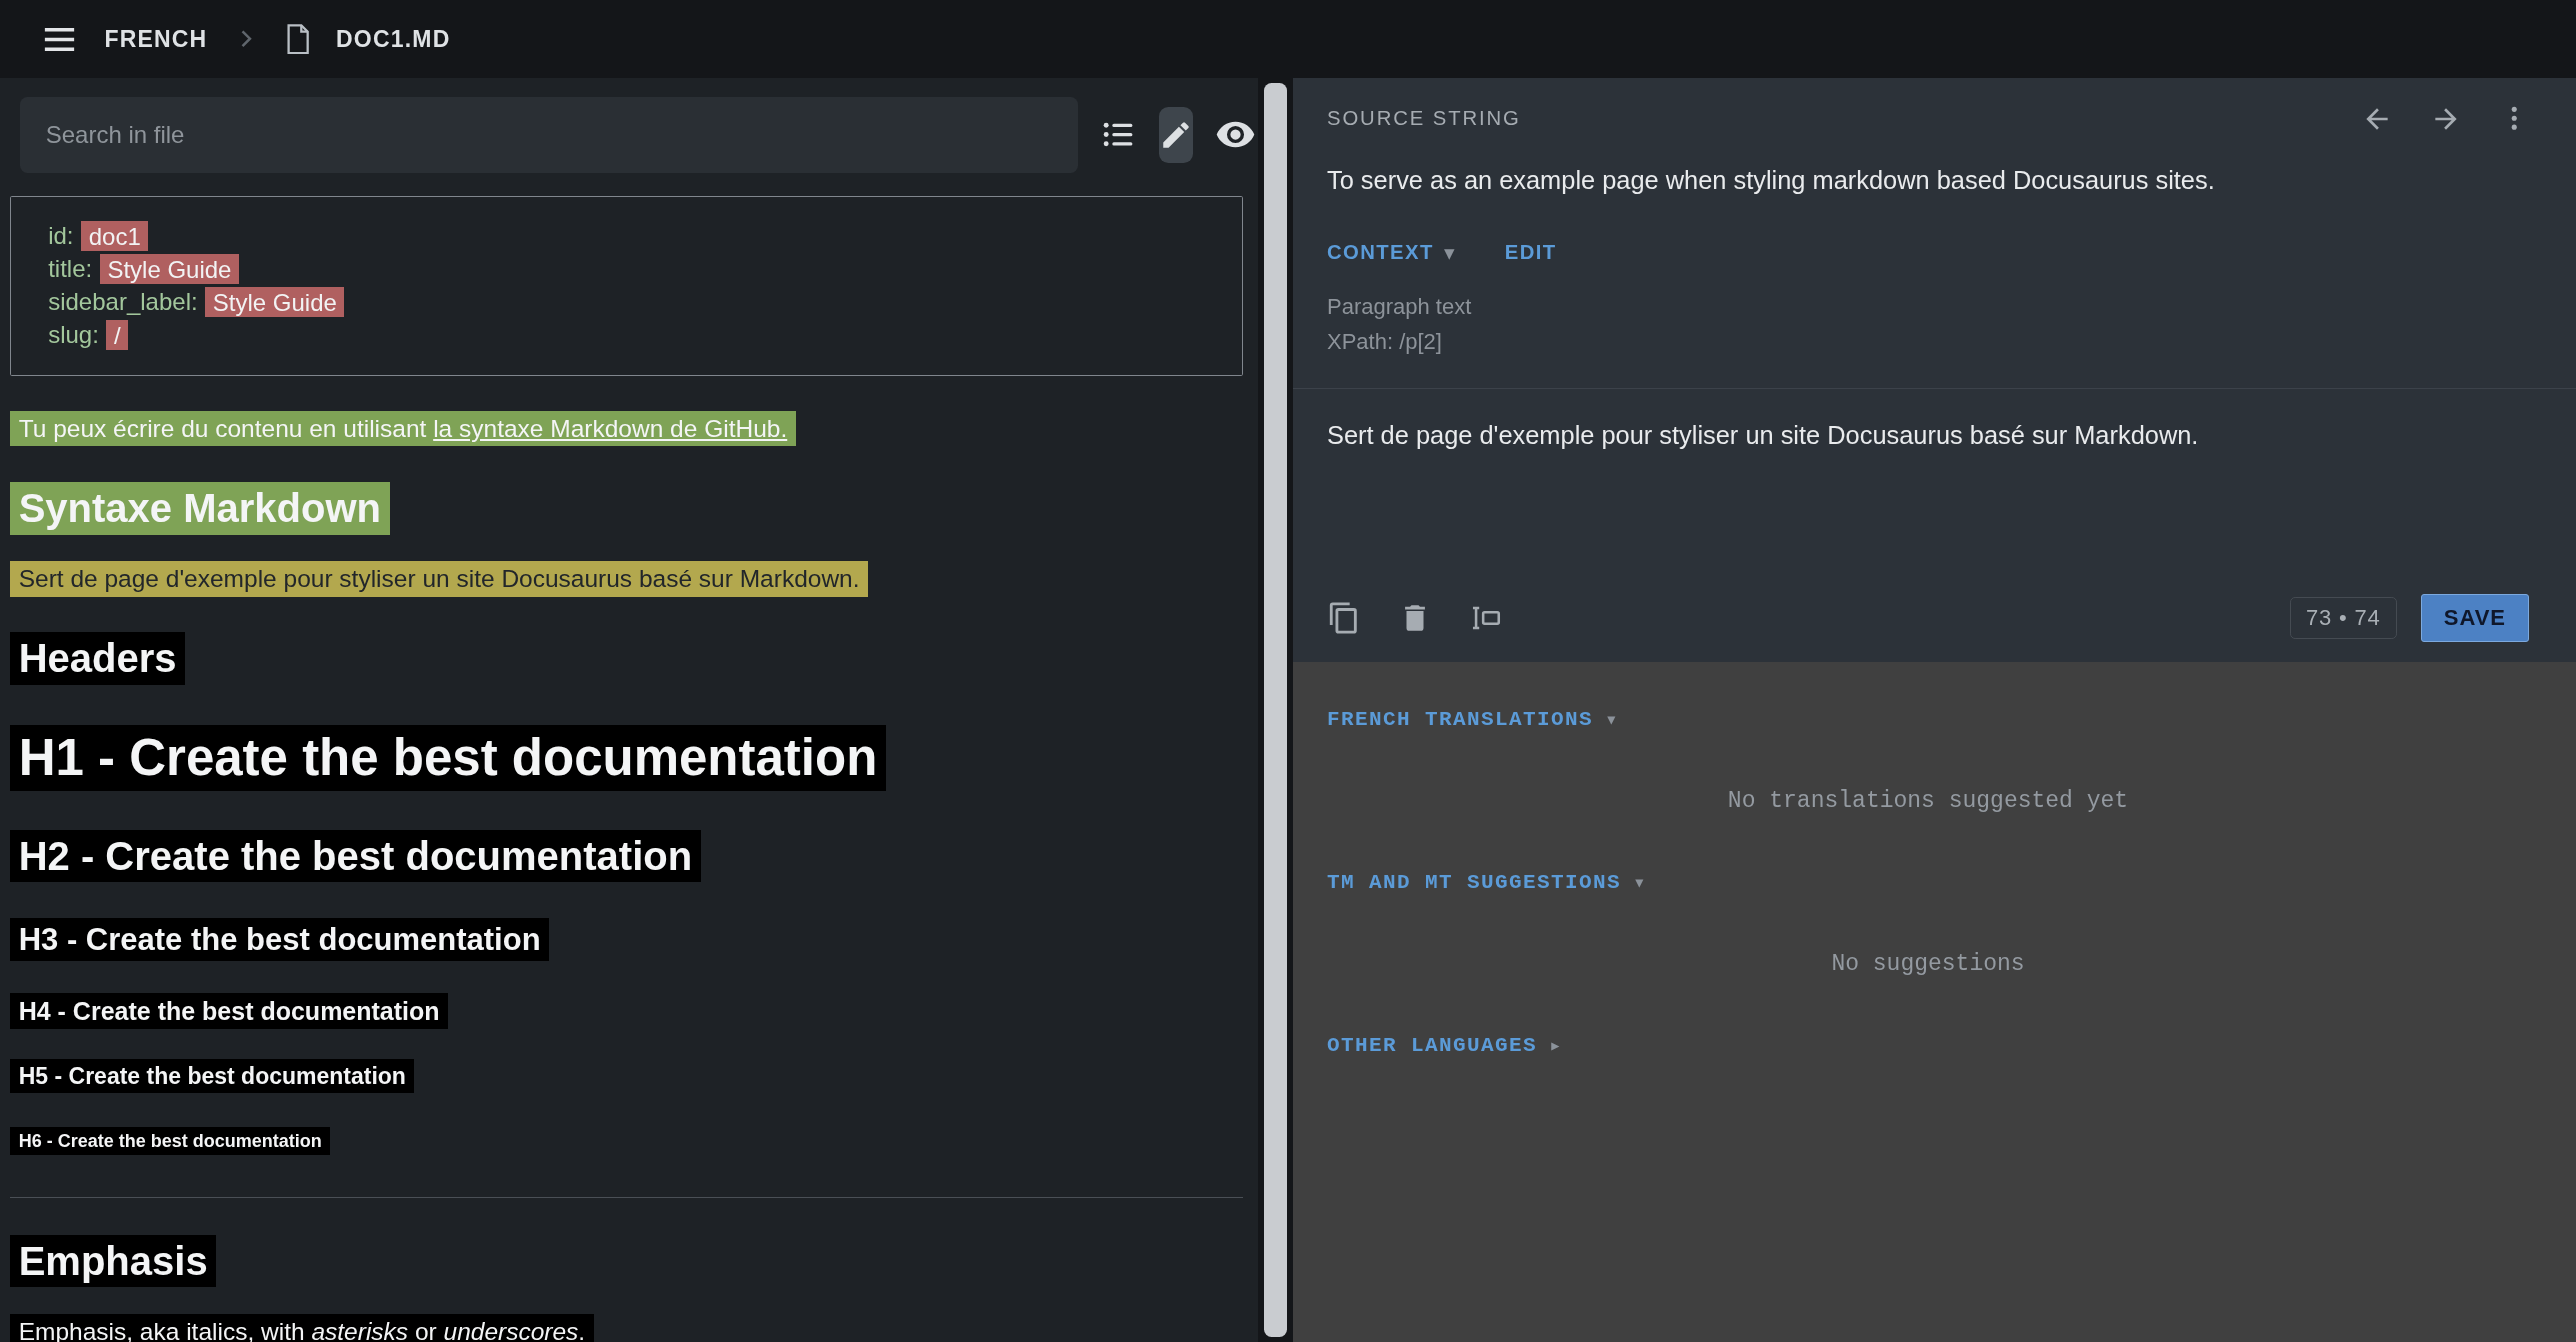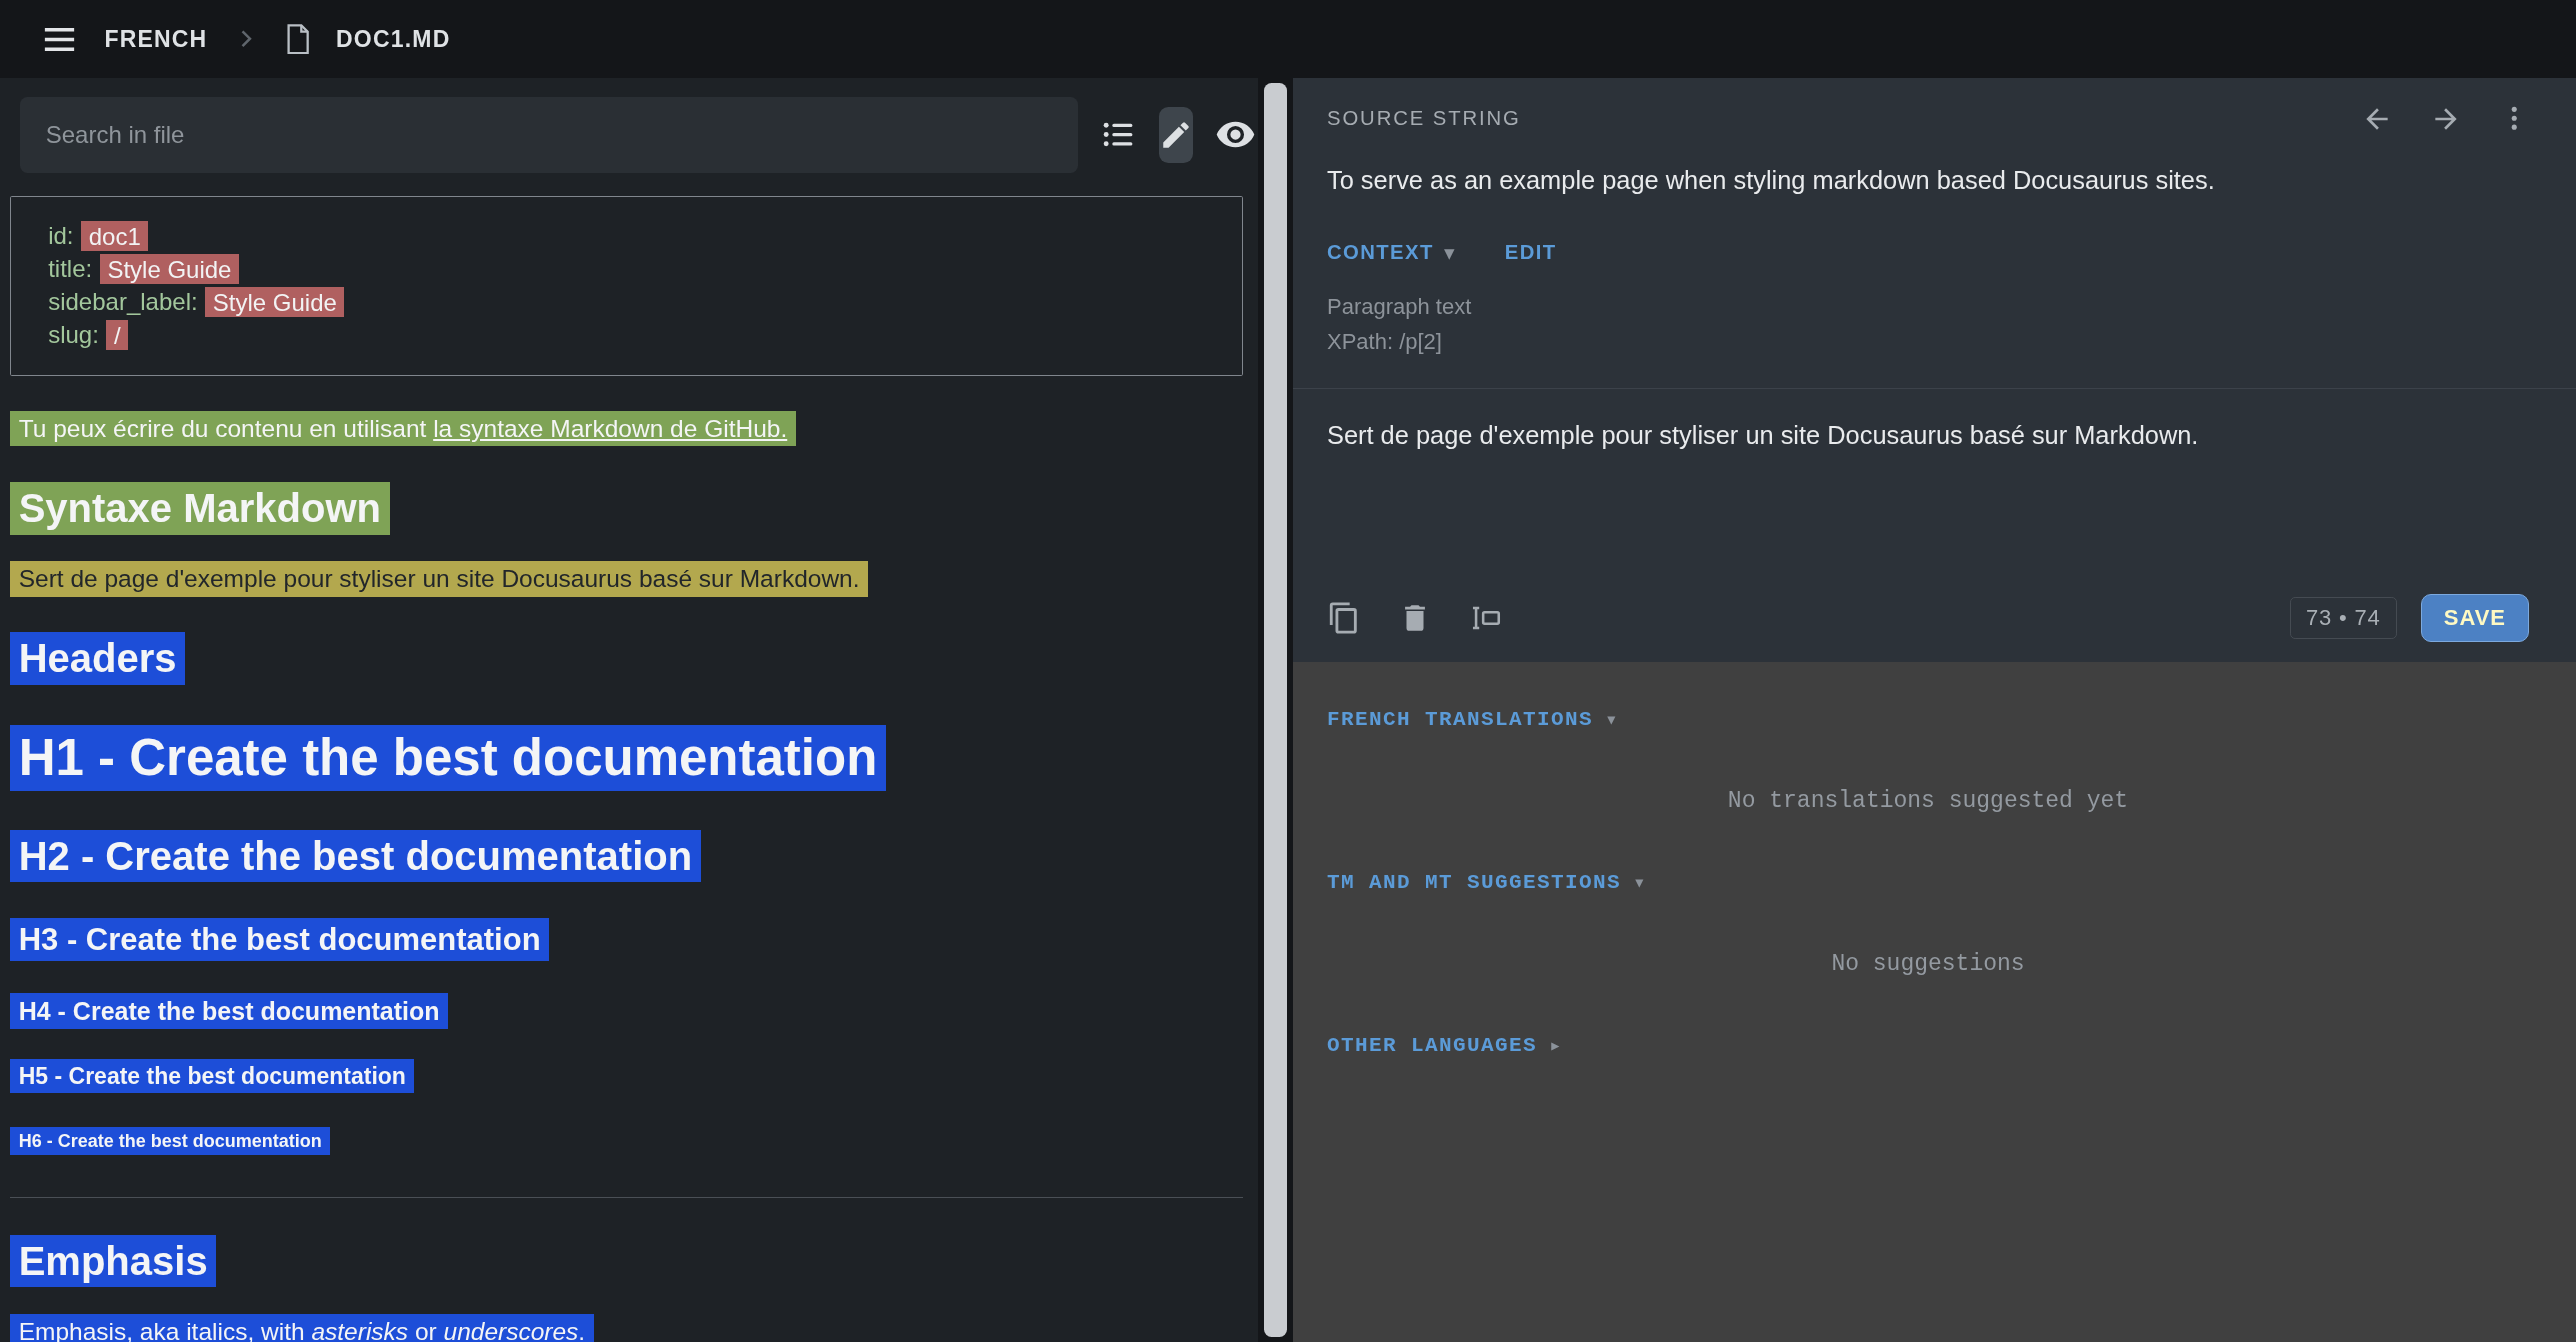--- a/index.html
+++ b/index.html
@@ -48,21 +48,21 @@
   .doc { padding:5.1px 12px 0 10.2px; font-size:24.5px; line-height:1.35; }
   .frontmatter {
     border:1.7px solid #80868d; border-radius:1.7px;
     padding:22px 37px 24px; margin:3.4px 3.4px 36px 0;
     font-size:24px; line-height:33px;
   }
   .fm-key { color:#a3c79c; }
   .fm-val { background:#b06060; color:#f2f3f4; padding:1.7px 7.6px; margin-left:7.6px; }
 
   .hl { padding:4.2px 8.5px; -webkit-box-decoration-break:clone; box-decoration-break:clone; }
-  .hl-red    { background:#1d4ed8; color:#f4f5f6; }
+  .hl-red    { background:#000000; color:#f4f5f6; }
   .hl-green  { background:#7fa356; color:#f4f5f6; }
   .hl-yellow { background:#b3a84e; color:#22262a; }
   .hl-link { text-decoration:underline; }
 
   .doc p.md-p { margin-top:27px; }
   .doc .md-h  { font-weight:700; }
   .doc .h1 { font-size:51px; margin-top:39px; }
   .doc .h2 { font-size:40px; margin-top:36px; }
   .doc .h3 { font-size:31px; margin-top:36px; }
   .doc .h4 { font-size:25px; margin-top:34px; }
@@ -98,22 +98,22 @@
   }
 
   .rt-toolbar { display:flex; align-items:center; justify-content:space-between; padding:8.5px 0 20.3px; }
   .rt-toolbar-left { display:flex; align-items:center; gap:37px; color:#a6acb2; }
   .rt-toolbar-right { display:flex; align-items:center; gap:24px; }
   .counter {
     color:#a9afb5; font-size:22px; border:1.7px solid #454b52; border-radius:5.1px;
     padding:6.8px 15.2px; letter-spacing:0.8px;
   }
   .save-btn {
-    background:#4c81c4; border:1.7px solid #7ca9de; border-radius:10px; cursor:pointer;
-    color:#fef9c3; font-size:22px; font-weight:700; letter-spacing:1px;
+    background:#4c81c4; border:1.7px solid #7ca9de; border-radius:3px; cursor:pointer;
+    color:#0f172a; font-size:22px; font-weight:700; letter-spacing:1px;
     padding:10.2px 22px;
   }
 
   
   .right-bottom { flex:1; background:#404040; padding:29px 47px 0 34px;font-family:Liberation Mono, monospace; }
   .rb-label {
     background:none; border:none; cursor:pointer;
     color:#5b9bd8; font-size:21px; font-weight:700; letter-spacing:1.4px;
     display:flex; align-items:center; gap:12px; margin-top:15.2px;
   }

